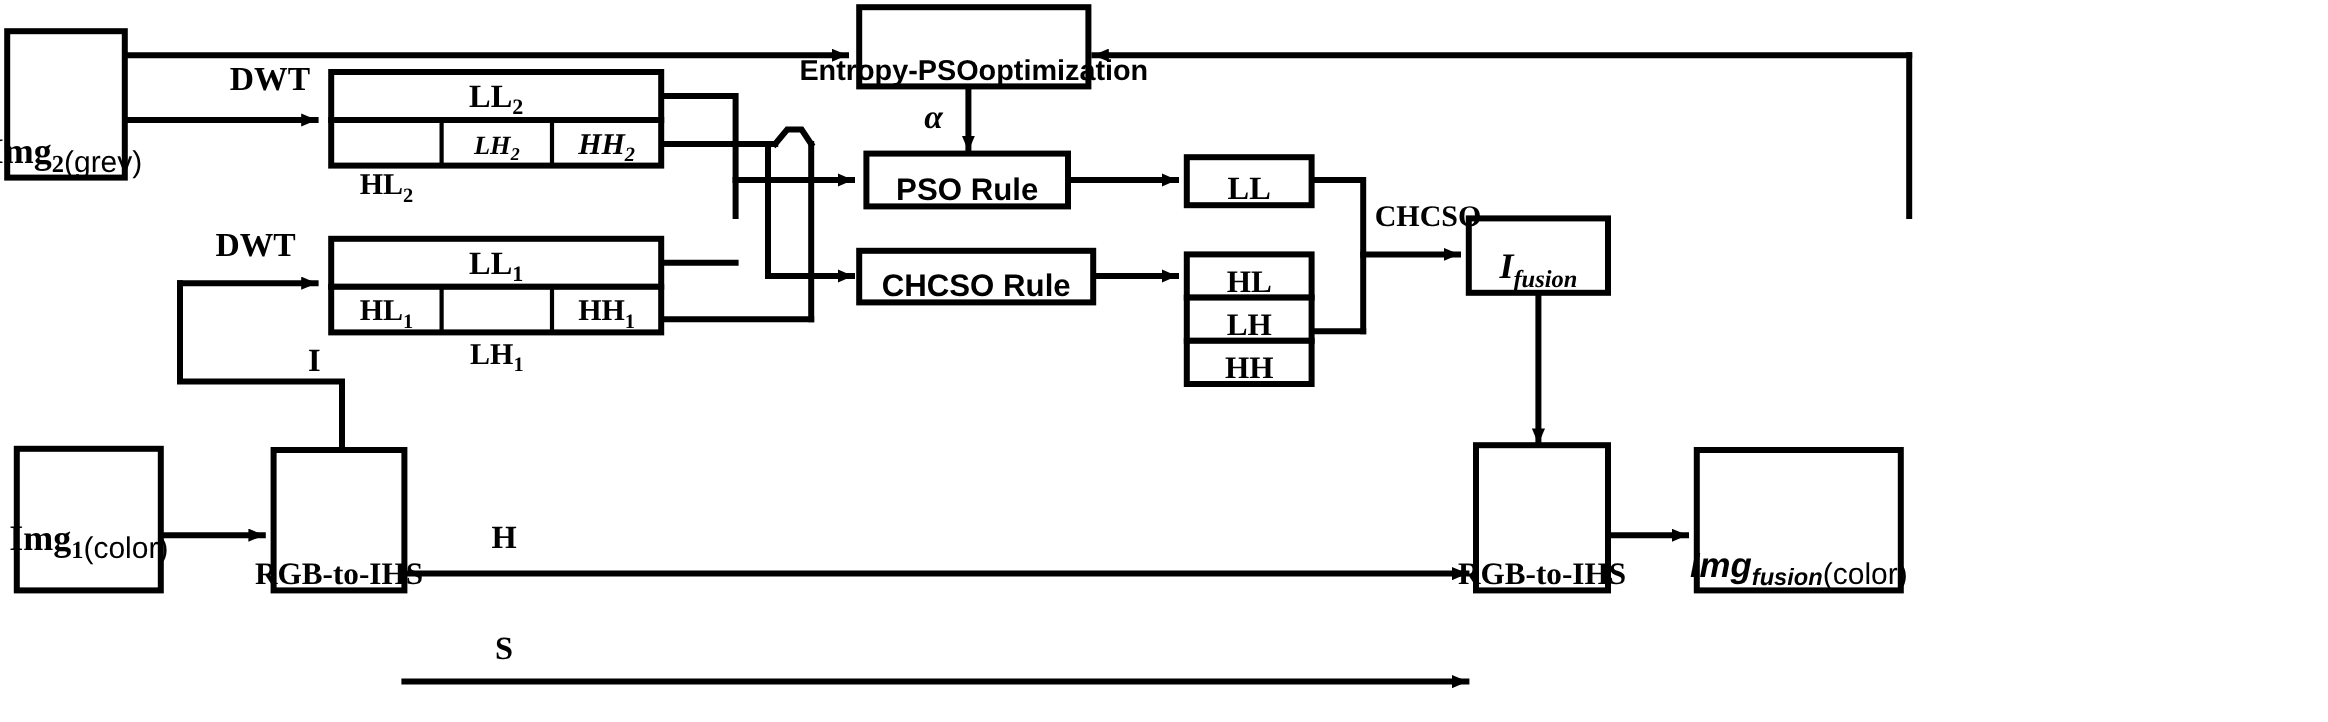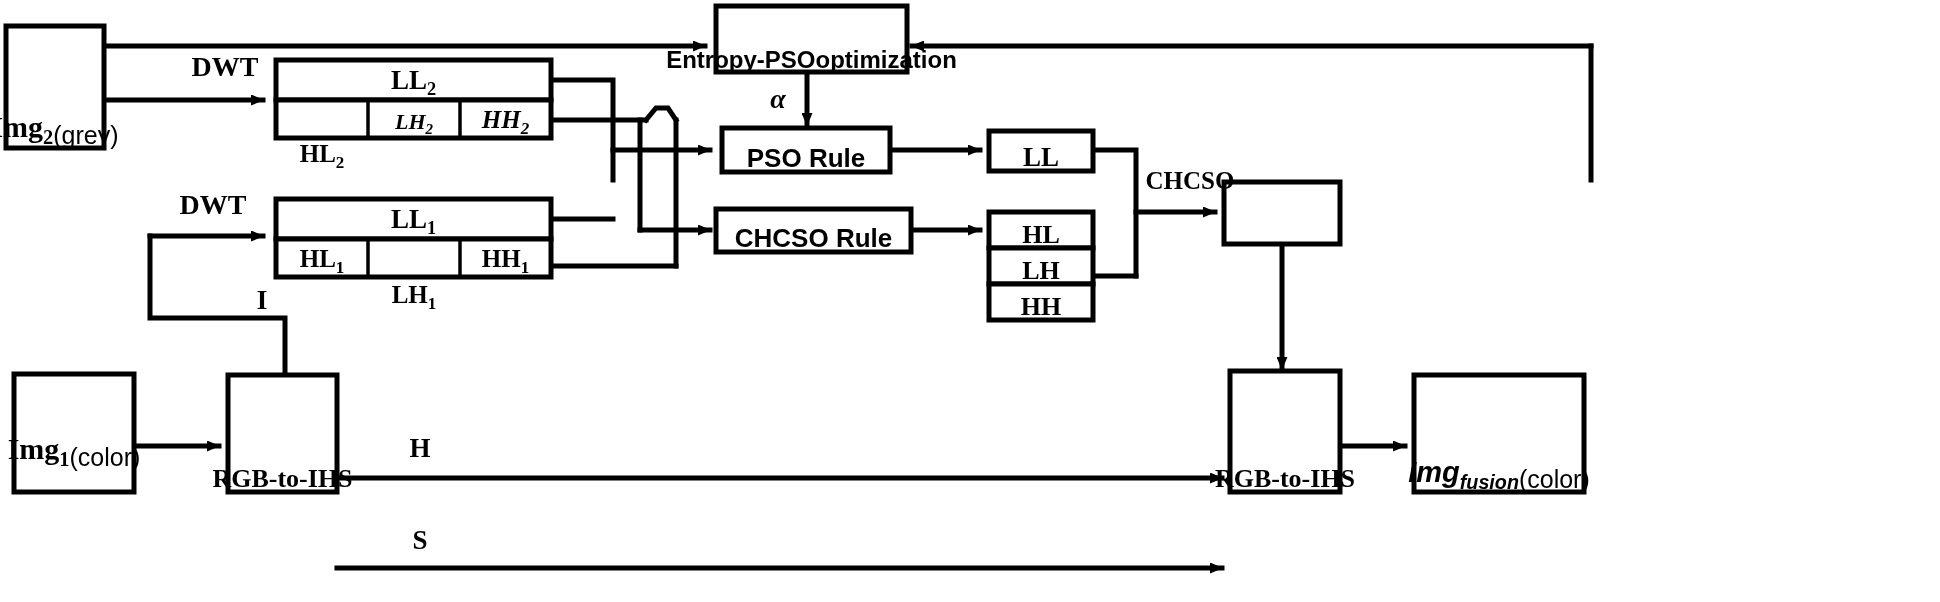--- a/index.html
+++ b/index.html
@@ -152,20 +152,23 @@
   <div class="lbl sans-b boxtxt" style="left:722px;top:128px;width:168px;height:44px;font-size:26px;">PSO Rule</div>
   <div class="lbl sans-b boxtxt" style="left:716px;top:209px;width:195px;height:43px;font-size:26px;">CHCSO Rule</div>
 
   <div class="lbl serif-b boxtxt" style="left:989px;top:131px;width:104px;height:40px;font-size:27px;">LL</div>
   <div class="lbl serif-b boxtxt" style="left:989px;top:212px;width:104px;height:36px;font-size:26px;">HL</div>
   <div class="lbl serif-b boxtxt" style="left:989px;top:248px;width:104px;height:36px;font-size:26px;">LH</div>
   <div class="lbl serif-b boxtxt" style="left:989px;top:284px;width:104px;height:36px;font-size:26px;">HH</div>
 
   <div class="lbl serif-b" style="left:1140px;top:168px;width:100px;font-size:25px;">CHCSO</div>
 
+  <div class="lbl ital-b boxtxt" style="left:1224px;top:182px;width:116px;height:62px;font-size:30px;">
+    <span><span>I</span><span class="sub">fusion</span></span>
+  </div>
 
   <div class="lbl serif-b" style="left:232px;top:286px;width:60px;font-size:27px;">I</div>
   <div class="lbl serif-b" style="left:390px;top:434px;width:60px;font-size:27px;">H</div>
   <div class="lbl serif-b" style="left:390px;top:526px;width:60px;font-size:27px;">S</div>
 
   <div class="lbl serif-b boxtxt" style="left:228px;top:375px;width:109px;height:117px;font-size:26px;">
     <span>RGB</span>
     <span>-to-</span>
     <span>IHS</span>
   </div>

